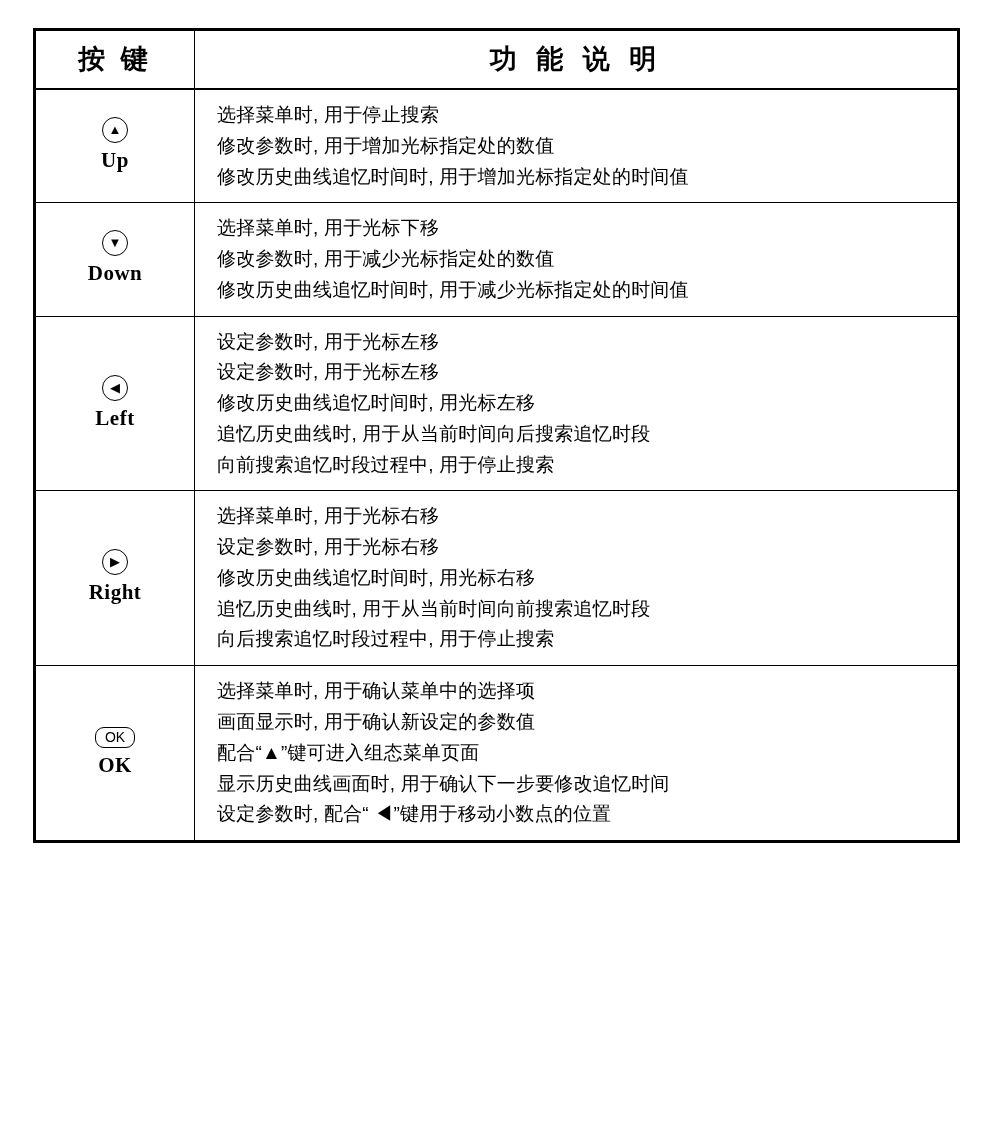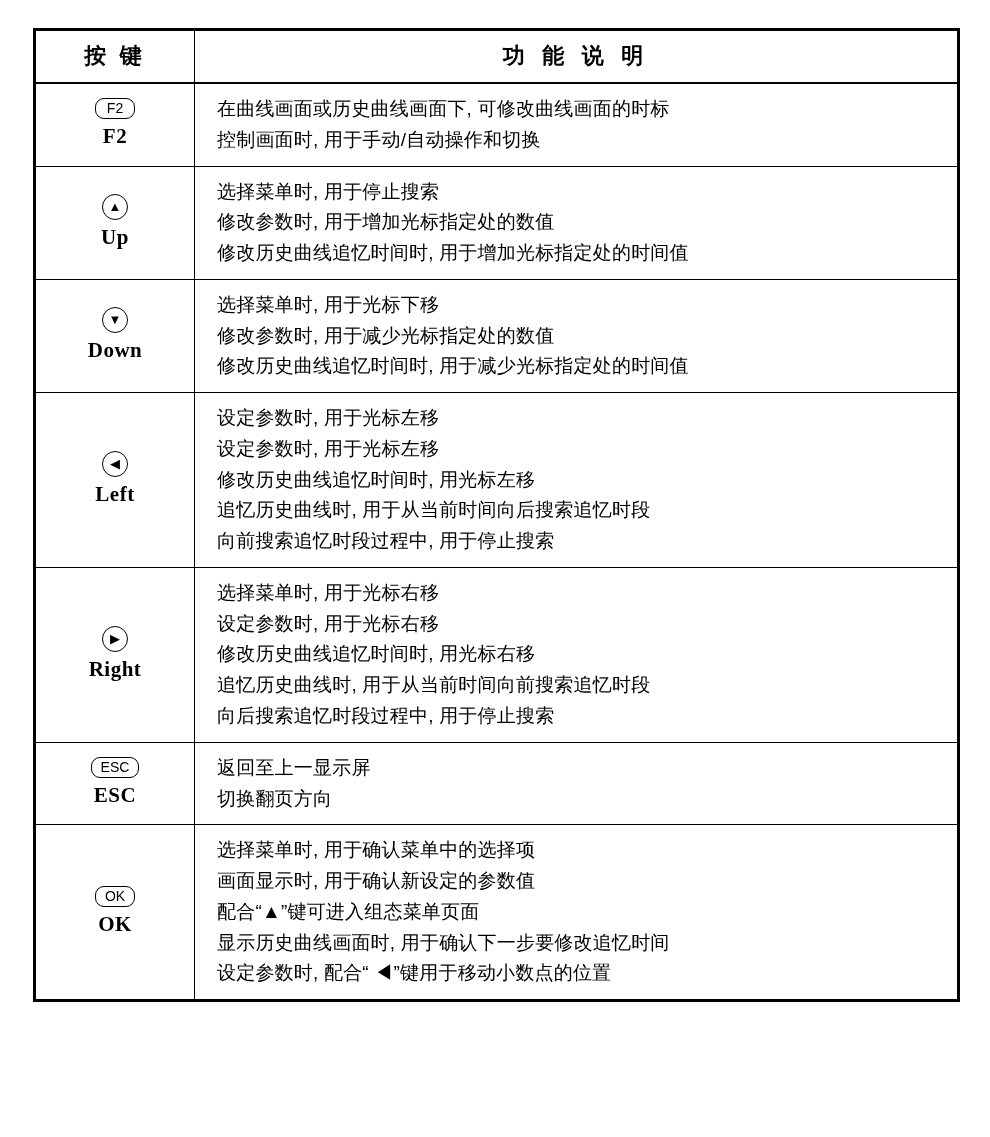--- a/index.html
+++ b/index.html
@@ -34,24 +34,24 @@
     border: 1px solid #000;
     vertical-align: middle;
     background: #ffffff;
   }
   table.keytable thead th {
     border-bottom: 2px solid #000;
   }
   .hdr-key, .hdr-desc {
     text-align: center;
     font-weight: bold;
-    font-size: 22px;
+    font-size: 27px;
     letter-spacing: 4px;
     padding: 10px 0 11px 0;
-    font-family: Liberation Serif, serif;
+    font-family: Liberation Sans, sans-serif;
   }
   .hdr-desc { letter-spacing: 6px; }
 
   td.keycell {
     text-align: center;
     padding: 10px 4px 12px 4px;
   }
   td.desccell {
     padding: 10px 0 10px 22px;
     font-size: 19px;
@@ -104,27 +104,20 @@
         <col class="c2">
       </colgroup>
     <thead>
       <tr>
         <th class="hdr-key">按 键</th>
         <th class="hdr-desc">功 能 说 明</th>
       </tr>
     </thead>
     <tbody id="tbody">
         <tr>
-          <td class="keycell"><span class="kb">F2</span><span class="klabel">F2</span></td>
-          <td class="desccell">
-            <div class="line">在曲线画面或历史曲线画面下, 可修改曲线画面的时标</div>
-            <div class="line">控制画面时, 用于手动/自动操作和切换</div>
-          </td>
-        </tr>
-        <tr>
           <td class="keycell"><span class="kb round arrow">▲</span><span class="klabel">Up</span></td>
           <td class="desccell">
             <div class="line">选择菜单时, 用于停止搜索</div>
             <div class="line">修改参数时, 用于增加光标指定处的数值</div>
             <div class="line">修改历史曲线追忆时间时, 用于增加光标指定处的时间值</div>
           </td>
         </tr>
         <tr>
           <td class="keycell"><span class="kb round arrow">▼</span><span class="klabel">Down</span></td>
           <td class="desccell">
@@ -147,27 +140,20 @@
           <td class="keycell"><span class="kb round arrow">▶</span><span class="klabel">Right</span></td>
           <td class="desccell">
             <div class="line">选择菜单时, 用于光标右移</div>
             <div class="line">设定参数时, 用于光标右移</div>
             <div class="line">修改历史曲线追忆时间时, 用光标右移</div>
             <div class="line">追忆历史曲线时, 用于从当前时间向前搜索追忆时段</div>
             <div class="line">向后搜索追忆时段过程中, 用于停止搜索</div>
           </td>
         </tr>
         <tr>
-          <td class="keycell"><span class="kb">ESC</span><span class="klabel">ESC</span></td>
-          <td class="desccell">
-            <div class="line">返回至上一显示屏</div>
-            <div class="line">切换翻页方向</div>
-          </td>
-        </tr>
-        <tr>
           <td class="keycell"><span class="kb">OK</span><span class="klabel">OK</span></td>
           <td class="desccell">
             <div class="line">选择菜单时, 用于确认菜单中的选择项</div>
             <div class="line">画面显示时, 用于确认新设定的参数值</div>
             <div class="line">配合“▲”键可进入组态菜单页面</div>
             <div class="line">显示历史曲线画面时, 用于确认下一步要修改追忆时间</div>
             <div class="line">设定参数时, 配合“ ◀”键用于移动小数点的位置</div>
           </td>
         </tr>
       </tbody>

